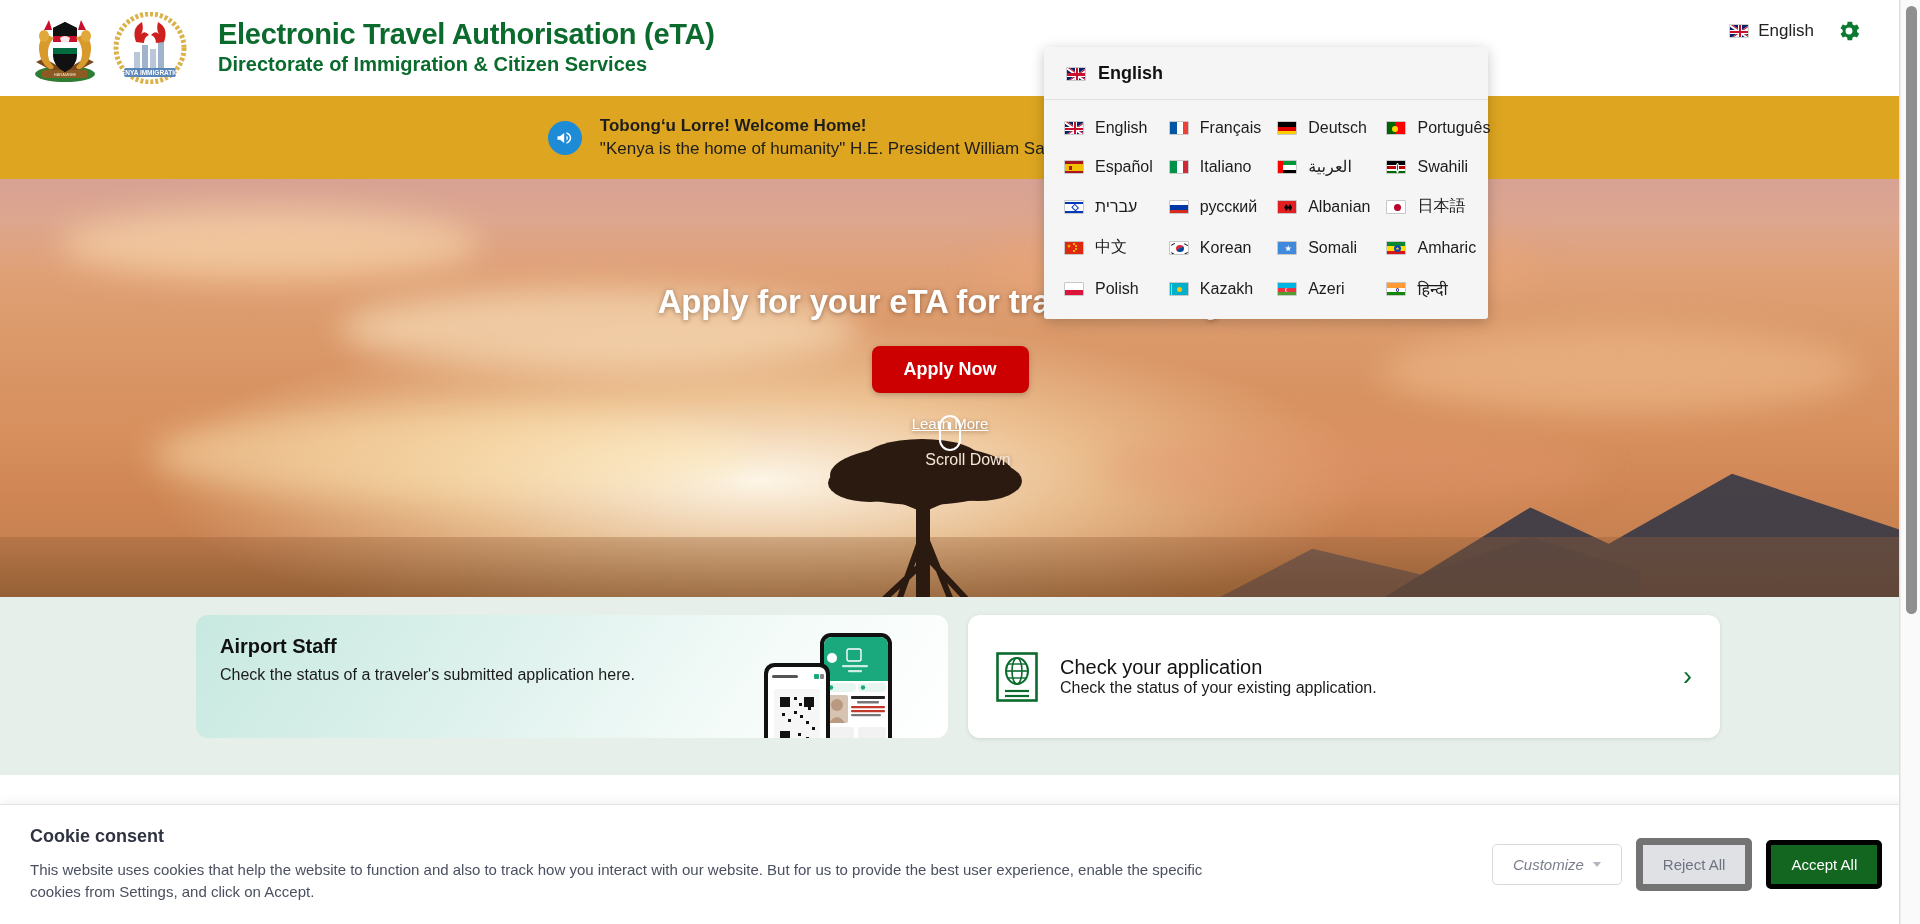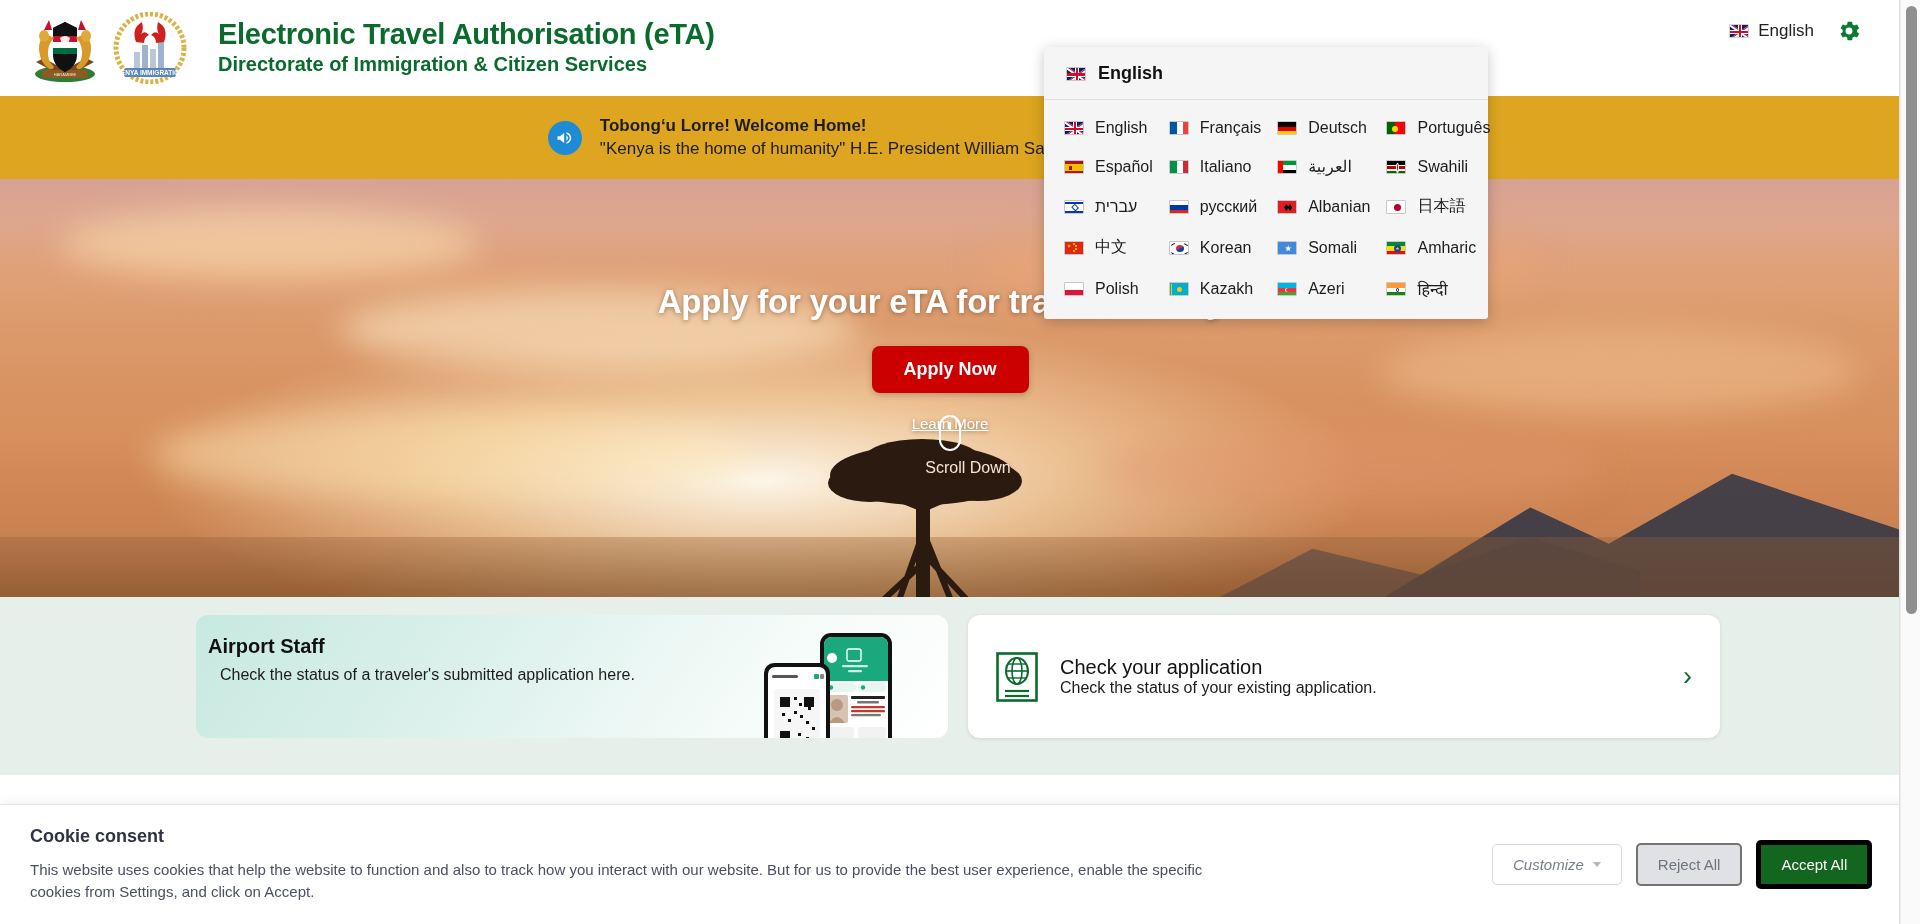--- a/index.html
+++ b/index.html
@@ -100,34 +100,34 @@
     position:absolute; left:0; width:100%; top: 236px; text-align:center; cursor:pointer;
   }
   .mouse {
     width: 22px; height: 36px; border: 2px solid #fff; border-radius: 12px;
     margin: 0 auto; position: relative;
   }
   .mouse::after {
     content:""; position:absolute; left:50%; top: 5px; transform: translateX(-50%);
     width: 2px; height: 8px; background:#fff; border-radius:1px;
   }
-  .scroll-label { margin-top: 8px; font-size: 16px; color:#f3e7d8; text-shadow: 0 1px 4px rgba(60,30,10,.5); padding-left: 36px;}
+  .scroll-label { font-size: 16px; color:#f3e7d8; text-shadow: 0 1px 4px rgba(60,30,10,.5); padding-left: 36px;}
 
   
   .cards-section {
     position:absolute; top: 597px; left: 0; width: 1900px; height: 178px;
     background: #e6efe9;
   }
   .cards-row { display:flex; gap: 20px; padding: 18px 196px 0 196px; }
   .card-airport {
     position: relative; width: 752px; height: 123px; border-radius: 12px;
     background: linear-gradient(125deg, #c7e9e0 0%, #ddf1ec 38%, #f4fbf9 72%, #ffffff 100%);
     overflow: hidden; cursor: pointer; flex: 0 0 auto;
   }
-  .card-airport .t { position:absolute; left: 12px; top: 20px; font-size: 20px; font-weight: bold; color:#111; }
+  .card-airport .t { position:absolute; left: 24px; top: 20px; font-size: 20px; font-weight: bold; color:#111; }
   .card-airport .d { position:absolute; left: 24px; top: 48px; width: 430px; font-size: 16px; color:#1b1b1b; line-height: 1.5; }
   .phones { position:absolute; right: 46px; top: 16px; width: 140px; height: 130px; }
 
   .card-check {
     position: relative; width: 752px; height: 123px; border-radius: 12px;
     background:#ffffff; box-shadow: 0 1px 4px rgba(0,0,0,.10); display:flex; align-items:center;
     padding: 0 28px; cursor:pointer; flex: 0 0 auto;
   }
   .globe-ic { width: 42px; height: 50px; flex:0 0 auto; }
   .card-check .txt { margin-left: 22px; }
@@ -146,21 +146,21 @@
   .cookie-left { padding-left: 30px; width: 1480px; }
   .cookie-title { font-size: 18px; font-weight: bold; color:#2f3342; }
   .cookie-text { margin-top: 12px; font-size: 15px; color:#4b5060; line-height: 1.5; max-width: 1200px; }
   .cookie-btns { display:flex; align-items:center; gap: 14px; margin-left: 12px; }
   .btn {
     font-size: 15px; border-radius: 5px; cursor:pointer; border: 1px solid transparent;
     padding: 11px 20px; white-space: nowrap; font-family:"Liberation Sans", sans-serif;
   }
   .btn-customize { background:#fff; border:1px solid #d7d9de; color:#7a7f8c; display:flex; align-items:center; gap:9px;font-style:italic; }
   .btn-customize .caret { border-left:4px solid transparent; border-right:4px solid transparent; border-top:5px solid #b2b6bf; display:inline-block; }
-  .btn-reject { background:#dfe1e5; color:#6e7380; border:2px solid #737373; min-width: 105px; text-align:center; }
+  .btn-reject { background:#dfe1e5; color:#6e7380; border:7px solid #737373; min-width: 105px; text-align:center; }
   .btn-accept { background:#13661f; color:#fff; border:5px solid #000000; min-width: 105px; text-align:center; }
 
   
   .lang-panel {
     position:absolute; left: 1044px; top: 47px; width: 444px; z-index: 60;
     background:#f5f5f5; border-radius: 3px; box-shadow: 0 3px 14px rgba(0,0,0,.22);
     padding-bottom: 14px;
   }
   .lang-current {
     display:flex; align-items:center; gap: 12px; padding: 16px 0 15px 22px;

